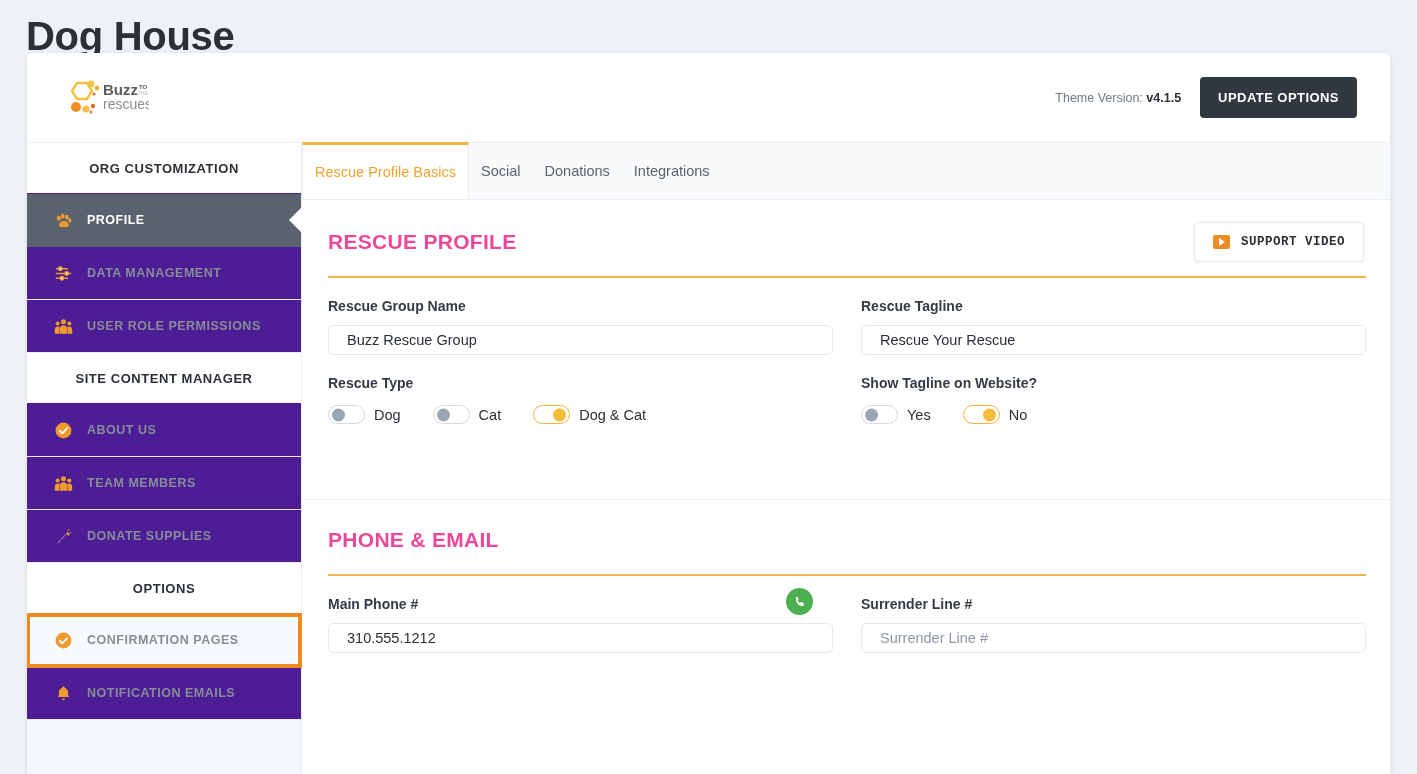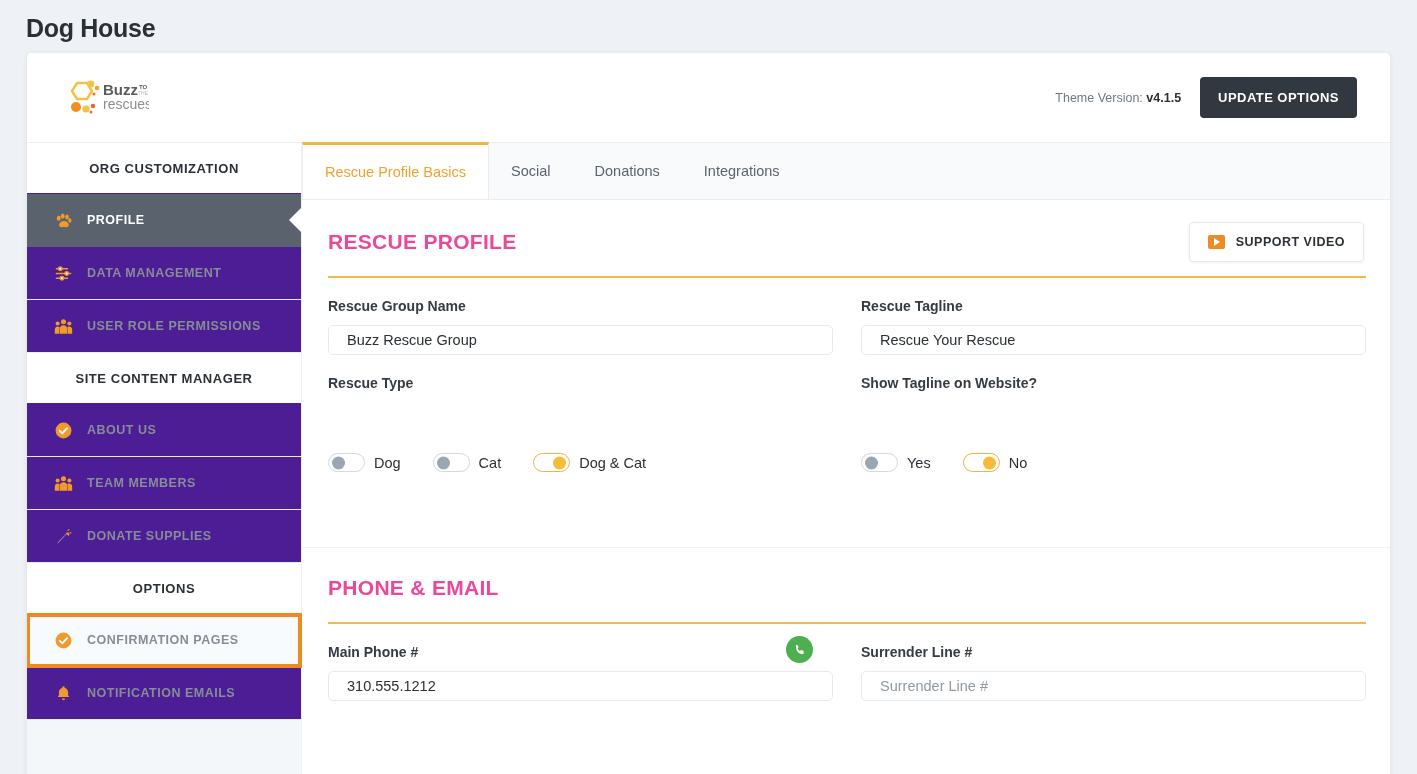--- a/index.html
+++ b/index.html
@@ -3,21 +3,21 @@
 <meta charset="utf-8">
 <style>
   * { box-sizing: border-box; margin: 0; padding: 0; }
   html, body {
     width: 1417px; height: 774px;
     background: #eef2f6;
     font-family: "Liberation Sans", sans-serif;
     overflow: hidden;
   }
   .page-title {
-    font-size: 25px; font-weight: bold; color: #2b3036;
+    font-size: 40px; font-weight: bold; color: #2b3036;
     padding: 14px 12px 0 26px; letter-spacing: -0.3px;
   }
   .app-shell {
     position: absolute; left: 27px; top: 53px;
     width: 1363px; height: 760px;
     background: #fff; border-radius: 5px;
     box-shadow: 0 1px 5px rgba(40,60,90,.10);
     overflow: hidden;
   }
   
@@ -67,40 +67,40 @@
   .side-item.highlight {
     outline: 4px solid #ef8922; outline-offset: -3px; background: #f8fbfd; z-index: 3;
   }
   
   .content { flex: 1; background: #fff; border-left: 1px solid #edf1f5; }
   .tabs {
     display: flex; height: 57px; align-items: stretch;
     background: #f8fafc; border-bottom: 1px solid #e9edf2;
   }
   .tab {
-    display: flex; align-items: center; padding: 0 22px; font-size: 14.5px;
+    display: flex; align-items: center; padding: 0 12px; font-size: 14.5px;
     color: #5b636e; cursor: pointer; position: relative; background: transparent;
   }
   .tab.active {
     color: #f0a32c; background: #fff; border-top: 3px solid #f5b440;
     margin-top: -1px; border-left: 1px solid #e9edf2; border-right: 1px solid #e9edf2;
   }
   .section { padding: 30px 24px 0 26px; position: relative; }
   .section + .section { border-top: 1px solid #eef1f5; padding-top: 28px; margin-top: 9px; }
   .sec-title {
     font-size: 21px; font-weight: bold; color: #ec4899; letter-spacing: .3px;
   }
   .sec-rule { height: 2px; background: #f3b84c; margin: 22px 0 0; }
   .support-btn {
     position: absolute; right: 26px; top: 22px;
     display: flex; align-items: center; gap: 11px;
     background: #fff; border: 1px solid #e6eaf0; border-radius: 4px;
     padding: 12px 18px; cursor: pointer;
     box-shadow: 0 1px 3px rgba(40,60,90,.07);
-    font-size: 12.5px; font-weight: bold; letter-spacing: .5px; color: #2b3036;
+    font-size: 12.5px; font-weight: bold; letter-spacing: .5px; color: #2b3036; font-family: Liberation Mono, monospace;
   }
   .play-ico {
     width: 17px; height: 14px; background: #ec8c22; border-radius: 2px;
     display: flex; align-items: center; justify-content: center;
   }
   .play-ico::after {
     content: ""; border-left: 6px solid #fff;
     border-top: 4px solid transparent; border-bottom: 4px solid transparent;
     margin-left: 2px;
   }
@@ -109,21 +109,21 @@
   .fld-label {
     font-size: 14px; color: #353b43; font-weight: bold; margin-bottom: 11px;
   }
   .fld-input {
     width: 100%; height: 30px; border: 1px solid #e6eaf0; border-radius: 5px;
     padding: 0 18px; font-size: 14.5px; color: #2b3036;
     font-family: "Liberation Sans", sans-serif; background: #fff; outline: none;
   }
   .fld-input::placeholder { color: #8f98a4; }
   .toggle-row { display: flex; align-items: center; gap: 13px; margin-top: 14px; }
-  .tog-group { display: flex; align-items: center; gap: 9px; margin-right: 19px; margin-top: 48px; }
+  .tog-group { display: flex; align-items: center; gap: 9px; margin-right: 19px; }
   .tog {
     width: 37px; height: 19px; border-radius: 11px; position: relative;
     background: #fff; border: 1.5px solid #d2d9e1; cursor: pointer; flex: 0 0 37px;
   }
   .tog .knob {
     position: absolute; width: 13px; height: 13px; border-radius: 50%;
     background: #9aa6b3; top: 50%; left: 3px; transform: translateY(-50%);
   }
   .tog.on { border-color: #f5b23c; }
   .tog.on .knob { background: #f6bb37; left: auto; right: 3px; }

